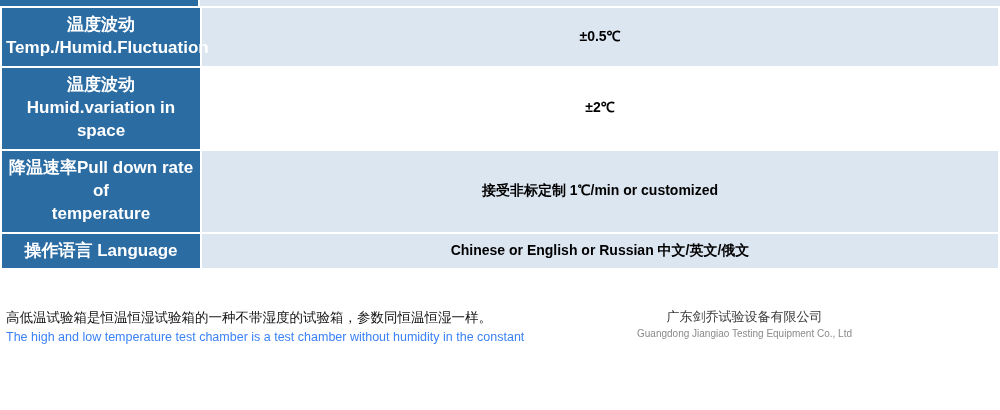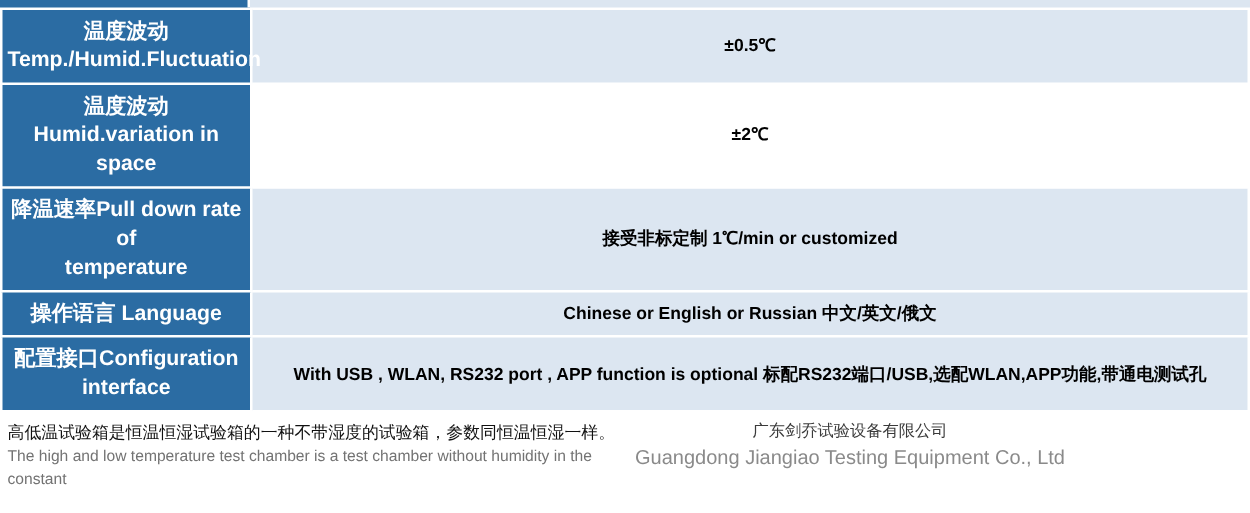--- a/index.html
+++ b/index.html
@@ -62,42 +62,44 @@
     background: #ffffff;
   }
   
   .footer {
     position: relative;
     width: 860px;
     padding: 6px 8px 0 6px;
     display: flex;
     justify-content: space-between;
     align-items: flex-start;
+    margin-top: 32px;
   }
   .footer-left {
     color: #111111;
     font-size: 13.5px;
     line-height: 1.45;
     text-align: left;
     max-width: 640px;
   }
   .footer-left .line2 {
-    color: #737373;
+    color: #3b82f6;
     font-size: 12.5px;
+    text-align: center;
   }
   .footer-right {
     color: #3a3a3a;
     font-size: 13px;
     line-height: 1.45;
     text-align: center;
     white-space: nowrap;
   }
   .footer-right .line2 {
     color: #8a8a8a;
-    font-size: 16px;
+    font-size: 10px;
   }
 </style>
 </head>
 <body>
 
 <div id="page">
 
   <div class="top-strip">
     <div class="ts-left"></div>
     <div class="ts-right"></div>
@@ -131,27 +133,20 @@
 
 
       <tr>
         <td class="label">
           <div>操作语言 Language</div>
         </td>
         <td class="value">Chinese or English or Russian 中文/英文/俄文</td>
       </tr>
 
 
-      <tr>
-        <td class="label">
-          <div>配置接口Configuration</div>
-          <div>interface</div>
-        </td>
-        <td class="value">With USB , WLAN, RS232  port , APP function is optional 标配RS232端口/USB,选配WLAN,APP功能,带通电测试孔</td>
-      </tr>
 
     </tbody>
   </table>
 
   <div class="footer">
     <div class="footer-left">
       <div class="line1">高低温试验箱是恒温恒湿试验箱的一种不带湿度的试验箱，参数同恒温恒湿一样。</div>
       <div class="line2">The high and low temperature test chamber is a test chamber without humidity in the constant</div>
     </div>
     <div class="footer-right">

